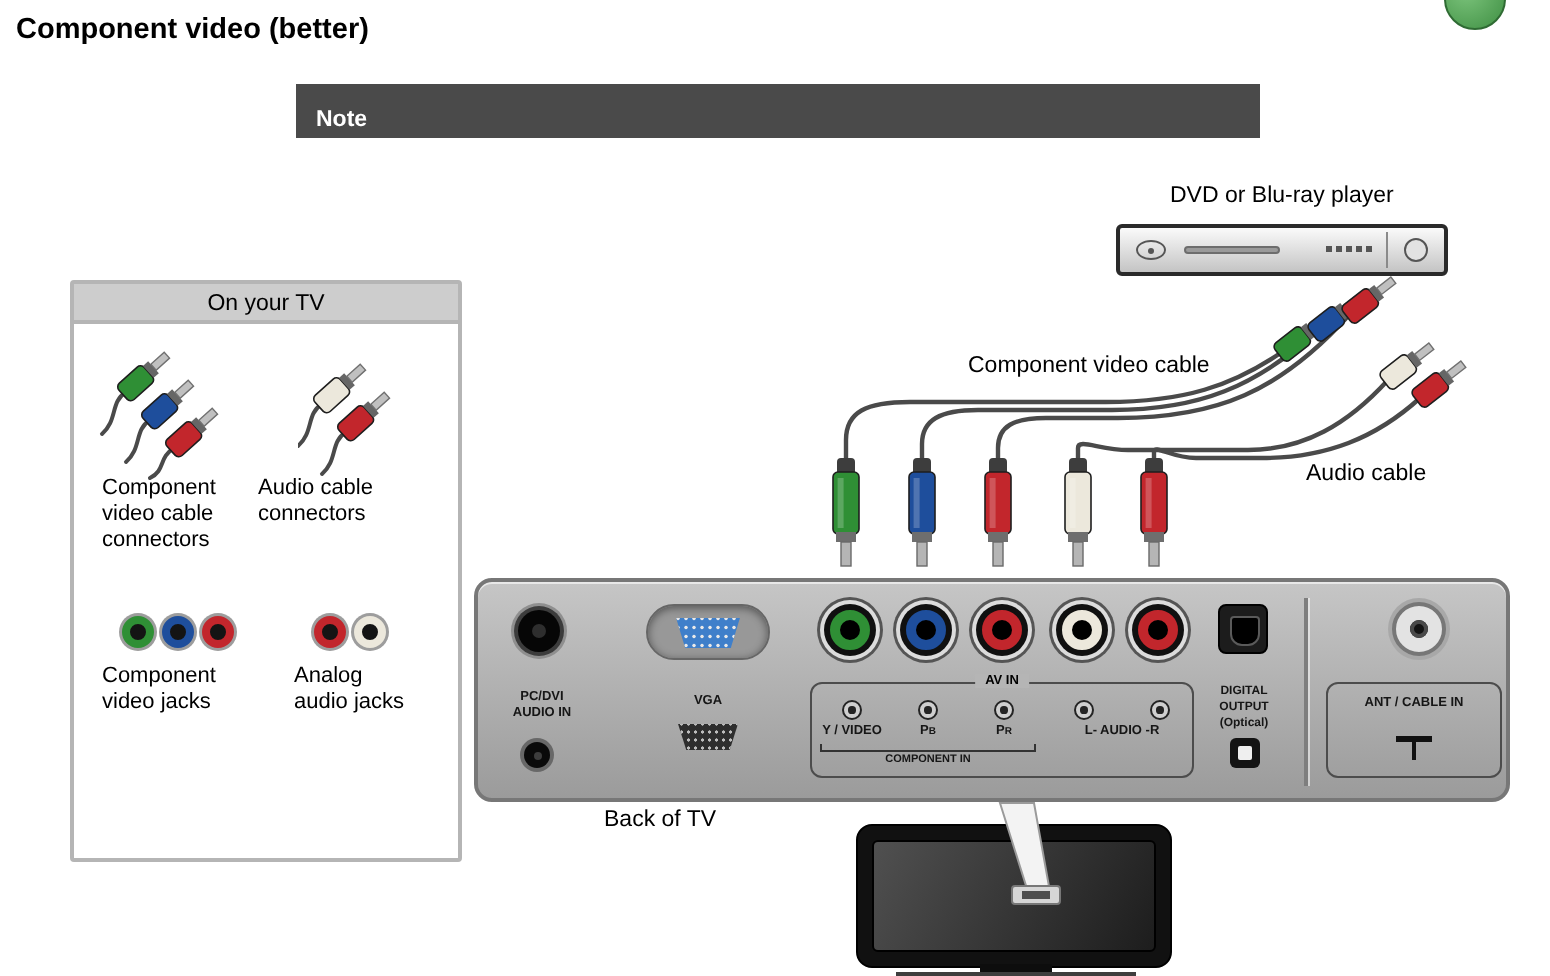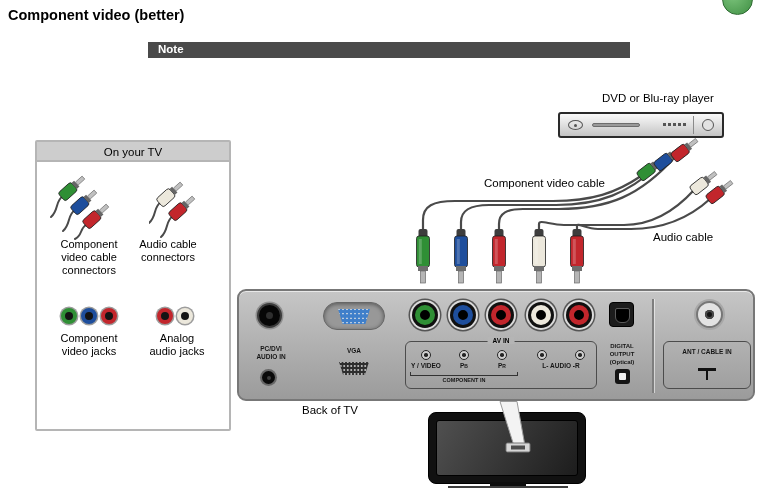--- a/index.html
+++ b/index.html
@@ -7,45 +7,45 @@
   body{position:relative;background:#fff;overflow:hidden;color:#000;
        font-family:"Liberation Sans","DejaVu Sans",sans-serif}
   .abs{position:absolute}
   .lbl{position:absolute;font-size:11.5px;white-space:nowrap}
 
   .page-title{position:absolute;left:8px;top:7px;font-size:14.5px;font-weight:bold}
   .page-dot{position:absolute;left:722px;top:-16px;width:31px;height:31px;border-radius:50%;
             background:radial-gradient(circle at 35% 35%, #7cc47c, #3f8f43);border:1px solid #2f6b33}
 
   .note{position:absolute;left:148px;top:42px;width:482px}
-  .note-header{background:#4a4a4a;color:#fff;font-size:11.5px;font-weight:bold;padding:1px 10px 3px}
+  .note-header{background:#4a4a4a;color:#fff;font-size:11.5px;font-weight:bold;padding:12px 10px 3px}
   .note-body{background:#f1f0ee;border:1px solid #9a9a9a;border-top:none;font-size:11.5px;padding:3px 10px 5px}
 
-  .dvd-label{left:602px;top:92px}
+  .dvd-label{left:585px;top:92px}
   .comp-cable-label{left:484px;top:177px}
   .audio-cable-label{left:653px;top:231px}
   .back-tv-label{left:302px;top:404px}
 
   
   .dvd{position:absolute;left:558px;top:112px;width:166px;height:26px;border:2px solid #2a2a2a;
        border-radius:3px;background:linear-gradient(#fafafa,#c4c4c4)}
   .dvd-disc{position:absolute;left:8px;top:6px;width:15px;height:10px;border:1.5px solid #555;border-radius:50%}
   .dvd-disc::after{content:"";position:absolute;left:5px;top:2.8px;width:3px;height:3px;border-radius:50%;background:#555}
   .dvd-slot{position:absolute;left:32px;top:9px;width:48px;height:4px;background:#9a9a9a;border:1px solid #6d6d6d;border-radius:2px}
   .dvd-buttons{position:absolute;right:36px;top:9px;display:flex;gap:2px}
   .dvd-buttons i{width:3px;height:3px;background:#555}
   .dvd-sep{position:absolute;right:28px;top:2px;width:1px;height:18px;background:#8a8a8a}
   .dvd-knob{position:absolute;right:8px;top:5px;width:12px;height:12px;border-radius:50%;border:1.5px solid #555;background:#e2e2e2}
 
   
   .sidebar{position:absolute;left:35px;top:140px;width:196px;height:291px;background:#fff;
            border:2px solid #b5b5b5;border-radius:2px}
   .sidebar-header{height:20px;line-height:20px;text-align:center;background:#cdcdcd;
                   border-bottom:2px solid #b5b5b5;font-size:11.5px}
-  .side-label{position:absolute;font-size:11px;text-align:center;line-height:1.18}
+  .side-label{position:absolute;font-size:11px;text-align:left;line-height:1.18}
   .jack-row{position:absolute;display:flex;gap:4px}
   .jack-mini{width:16px;height:16px;border-radius:50%;border:4.5px solid var(--c);background:#141414;
              box-shadow:0 0 0 1.5px #9d9d9d}
 
   
   .tv-panel{position:absolute;left:237px;top:289px;width:518px;height:112px;
             background:linear-gradient(180deg,#c6c6c6,#9b9b9b);border:2px solid #777;
             border-radius:9px;box-shadow:inset 0 1px 0 #e8e8e8}
   .rca{position:absolute;width:26px;height:26px;border-radius:50%;background:#101010;
        box-shadow:0 0 0 2px #dcdcdc,0 0 0 3.5px #555}

